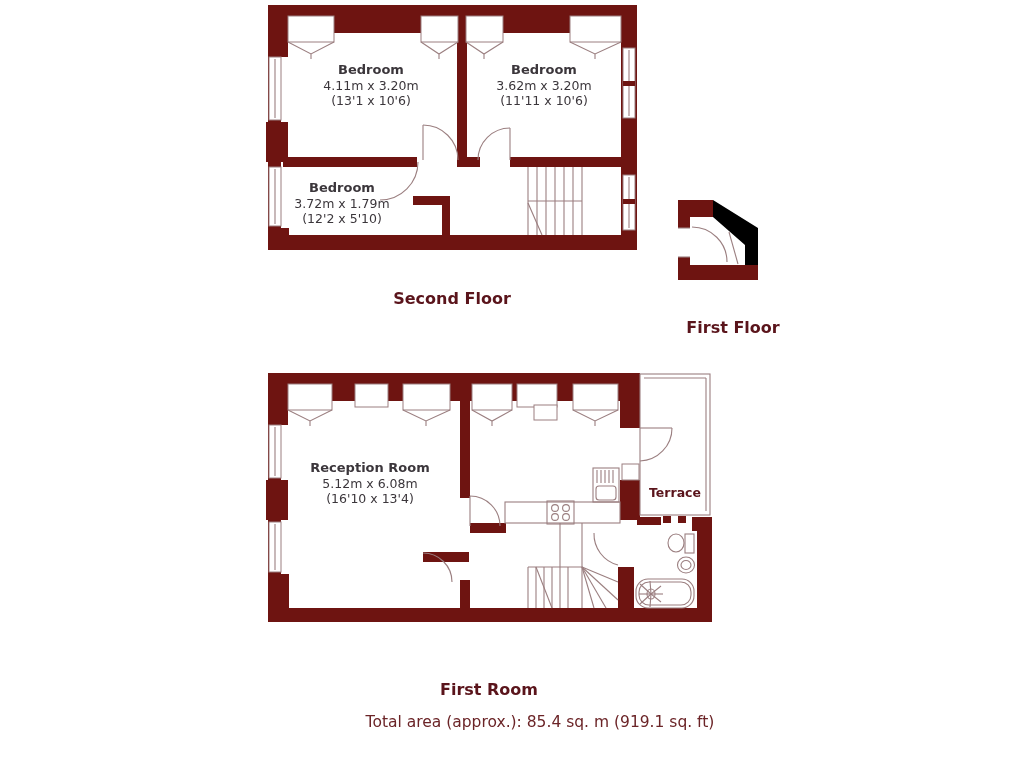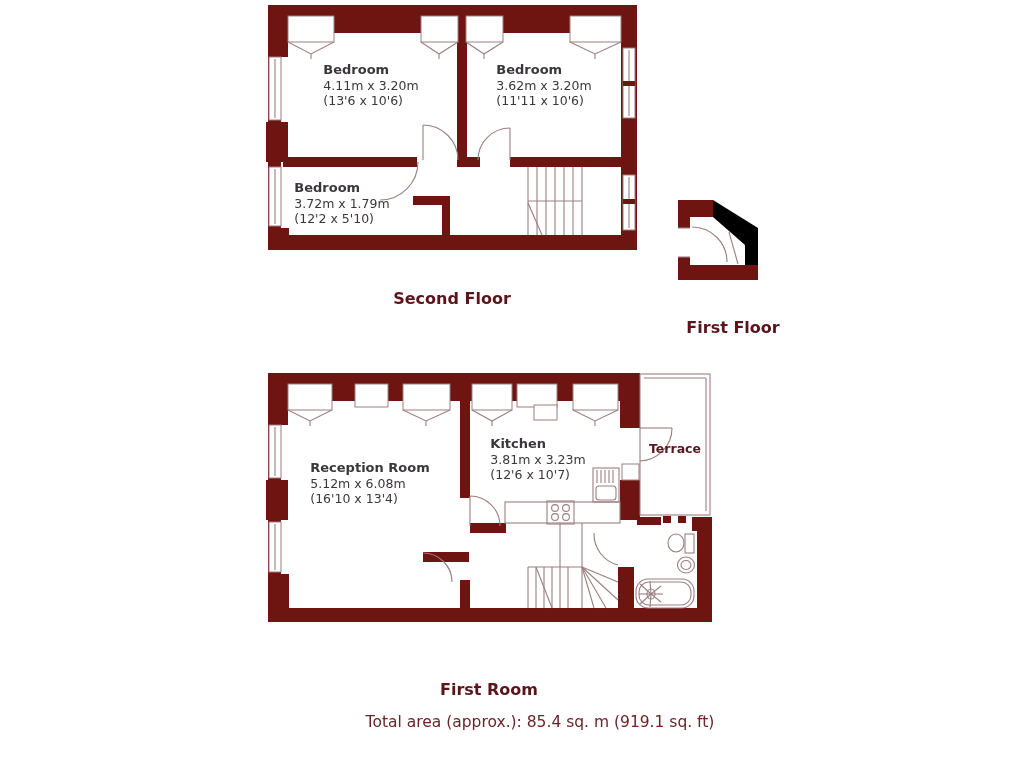--- a/index.html
+++ b/index.html
@@ -2,21 +2,21 @@
 <html style="--wall: #6e1411; --line: #9b7f80; --roomtext: #3b363b; --accent: #5a141b; --footertext: #6b2427;"><head>
 <meta charset="utf-8">
 <style>
   html,body{margin:0;padding:0;background:#ffffff;}
   .stage{position:relative;width:1024px;height:768px;background:#fff;overflow:hidden;
          font-family:"DejaVu Sans",sans-serif;}
   .plan{position:absolute;}
   .wall rect, rect.wall, polygon.wall{fill:var(--wall);}
   .win{fill:#ffffff;stroke:var(--line);stroke-width:1;}
   .thin{fill:none;stroke:var(--line);stroke-width:1.1;}
-  .roomlabel{position:absolute;transform:translateX(-50%);
+  .roomlabel{position:absolute;transform:translateX(-50%);text-align:center;
              color:var(--roomtext);font-size:12.5px;line-height:1.22;white-space:nowrap;}
   .roomlabel .rname{font-weight:bold;font-size:13px;}
   .accentlabel{position:absolute;transform:translateX(-50%);white-space:nowrap;
                color:var(--accent);font-weight:bold;font-size:12.5px;}
   .floortitle{position:absolute;transform:translateX(-50%);white-space:nowrap;
               color:var(--accent);font-weight:bold;font-size:16px;}
   .footer{position:absolute;transform:translateX(-50%);text-align:left;
           color:var(--footertext);font-size:15.5px;line-height:1.5;white-space:nowrap;}
 </style>
 </head>
@@ -197,48 +197,43 @@
         <line x1="389" y1="226" x2="399" y2="218"></line>
         <line x1="389" y1="226" x2="399" y2="234"></line>
         <line x1="389" y1="226" x2="401" y2="226"></line>
       </g>
     </g>
   </svg>
 
   <div class="roomlabel" style="left:371px;top:62px">
     <div class="rname">Bedroom</div>
     <div>4.11m x 3.20m</div>
-    <div>(13'6 x 10'6)</div>
+    <div>(13'1 x 10'6)</div>
   </div>
 
   <div class="roomlabel" style="left:544px;top:62px">
     <div class="rname">Bedroom</div>
     <div>3.62m x 3.20m</div>
     <div>(11'11 x 10'6)</div>
   </div>
 
   <div class="roomlabel" style="left:342px;top:180px">
     <div class="rname">Bedroom</div>
     <div>3.72m x 1.79m</div>
     <div>(12'2 x 5'10)</div>
   </div>
 
   <div class="roomlabel" style="left:370px;top:460px">
     <div class="rname">Reception Room</div>
     <div>5.12m x 6.08m</div>
     <div>(16'10 x 13'4)</div>
   </div>
 
-  <div class="roomlabel" style="left:538px;top:436px">
-    <div class="rname">Kitchen</div>
-    <div>3.81m x 3.23m</div>
-    <div>(12'6 x 10'7)</div>
-  </div>
-
-  <div class="accentlabel" style="left:675px;top:441px">Terrace</div>
+
+  <div class="accentlabel" style="left:675px;top:485px">Terrace</div>
 
   <div class="floortitle" style="left:452px;top:289px">Second Floor</div>
   <div class="floortitle" style="left:733px;top:318px">First Floor</div>
   <div class="floortitle" style="left:489px;top:680px">First Room</div>
 
   <div class="footer" style="left:540px;top:711px">
     <div>Total area (approx.): 85.4 sq. m (919.1 sq. ft)</div>
   </div>
 
 </div>

